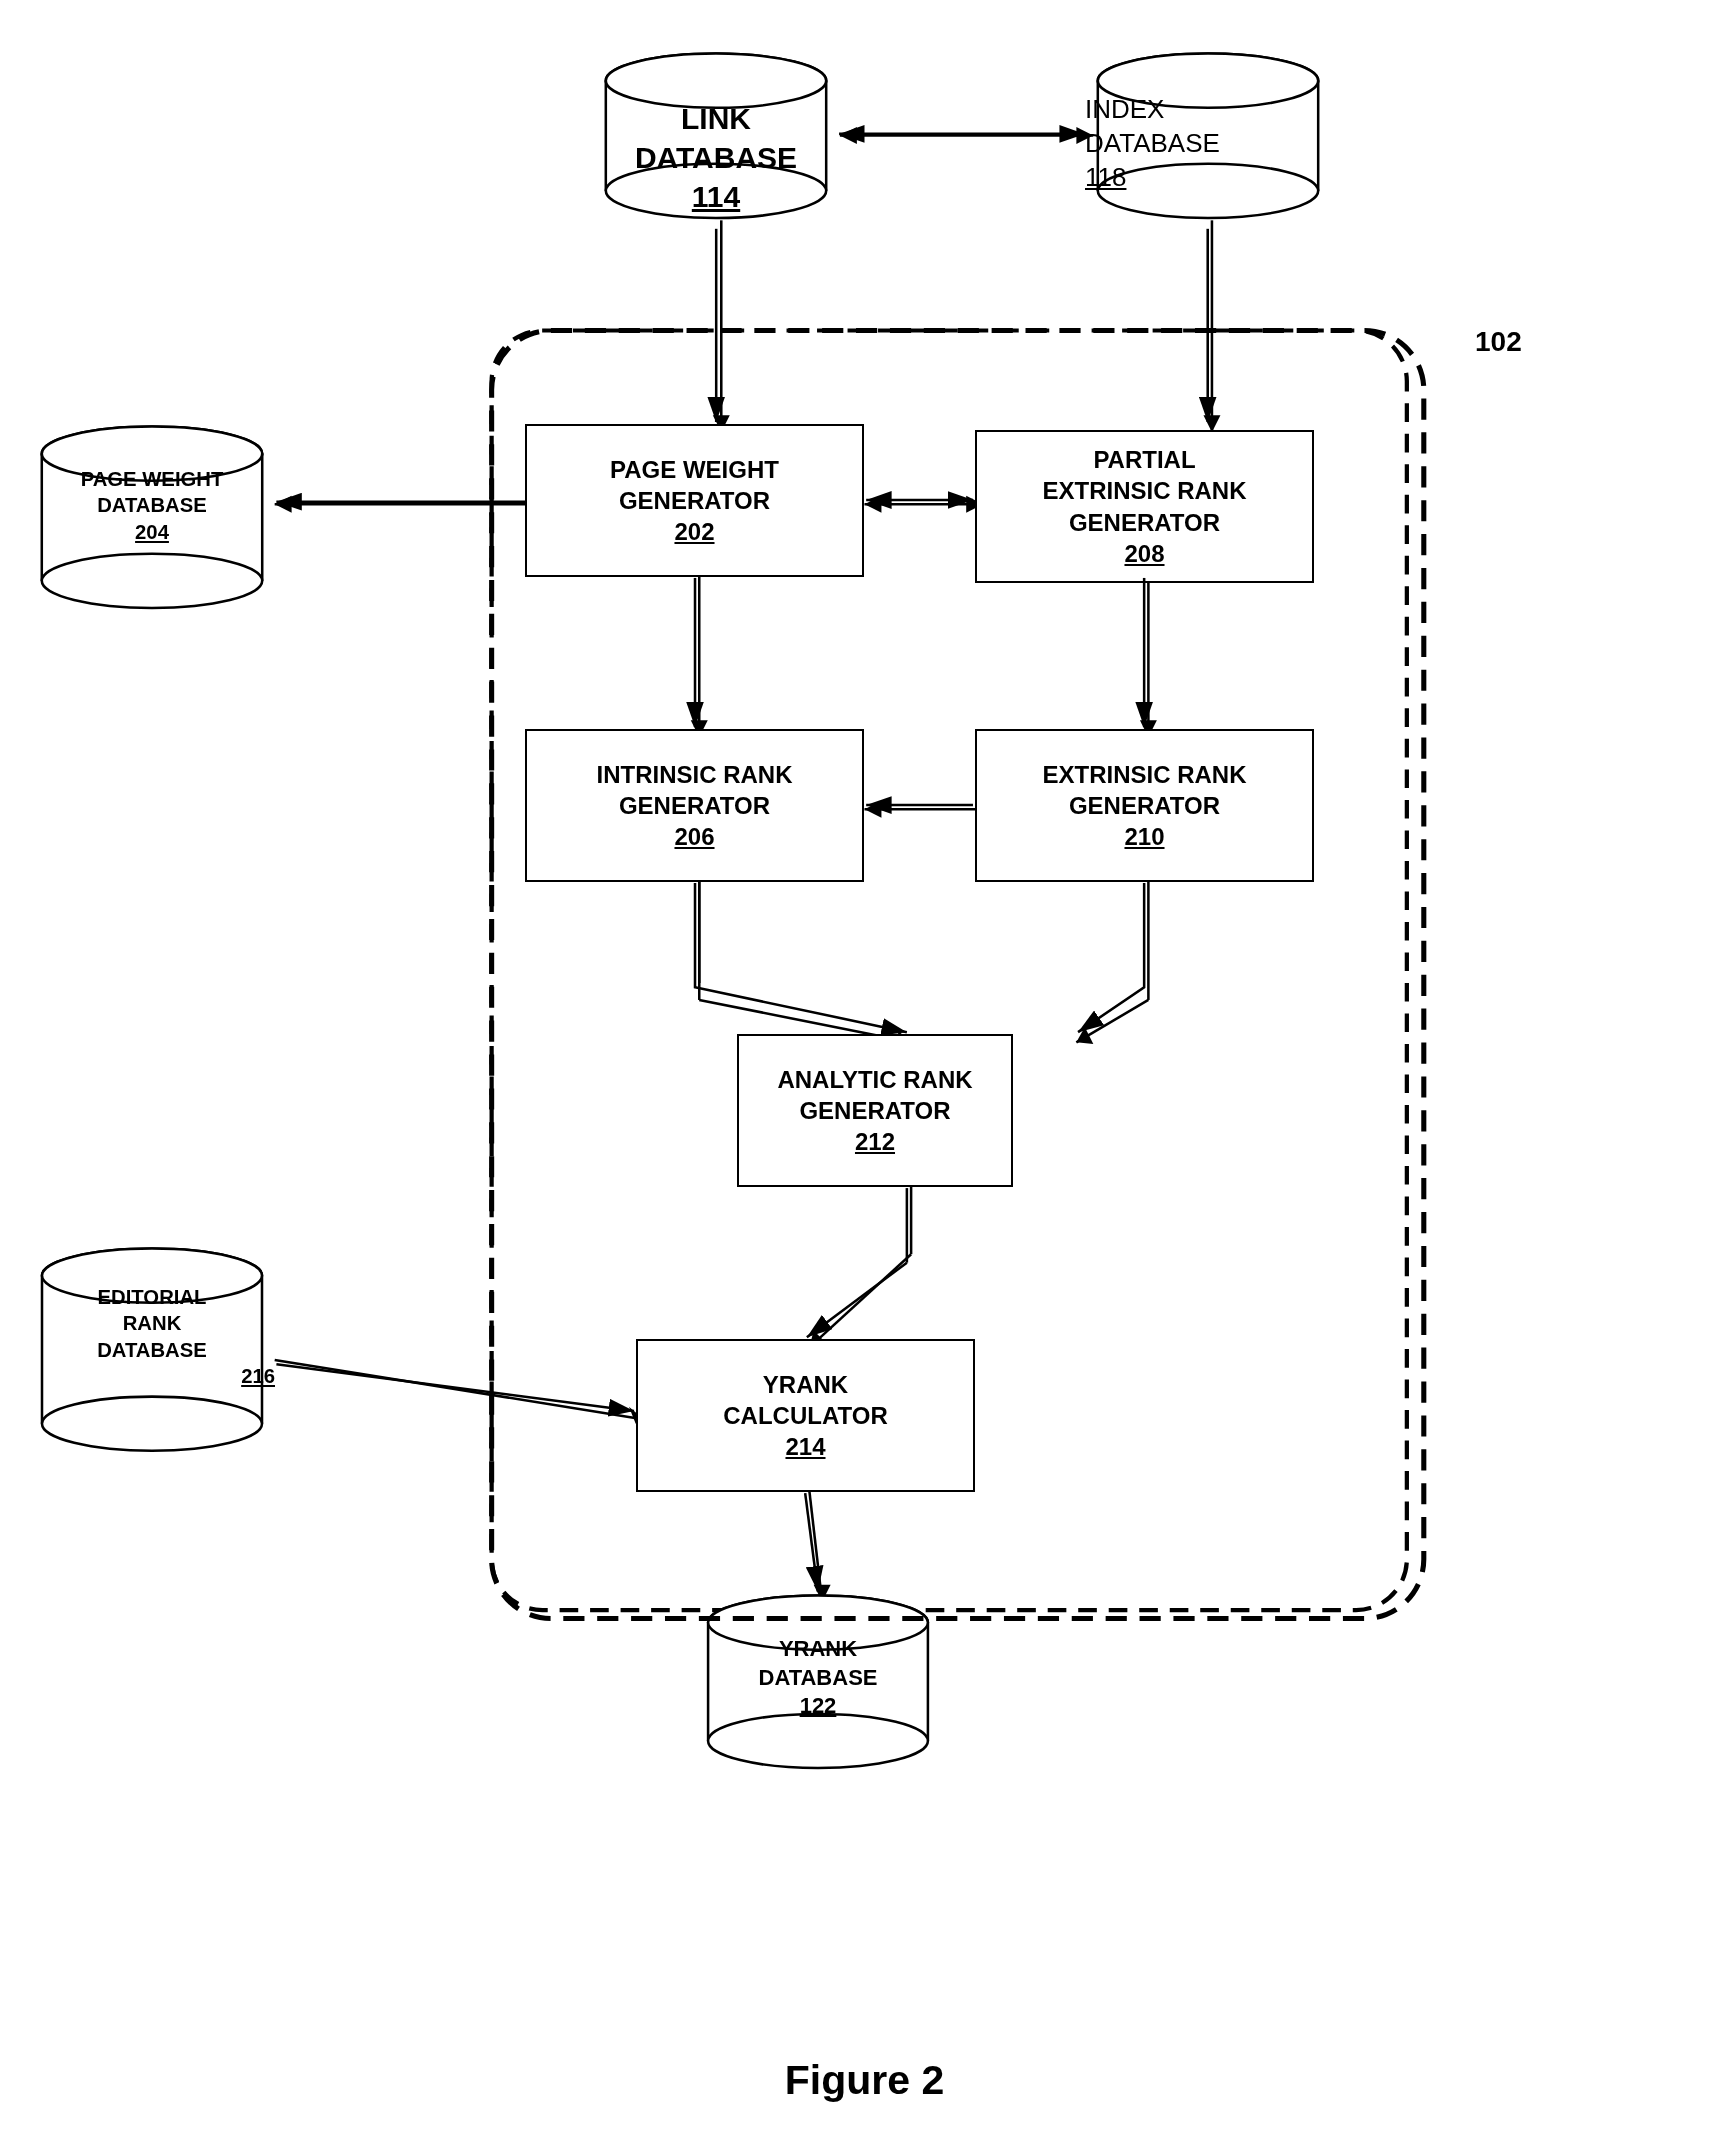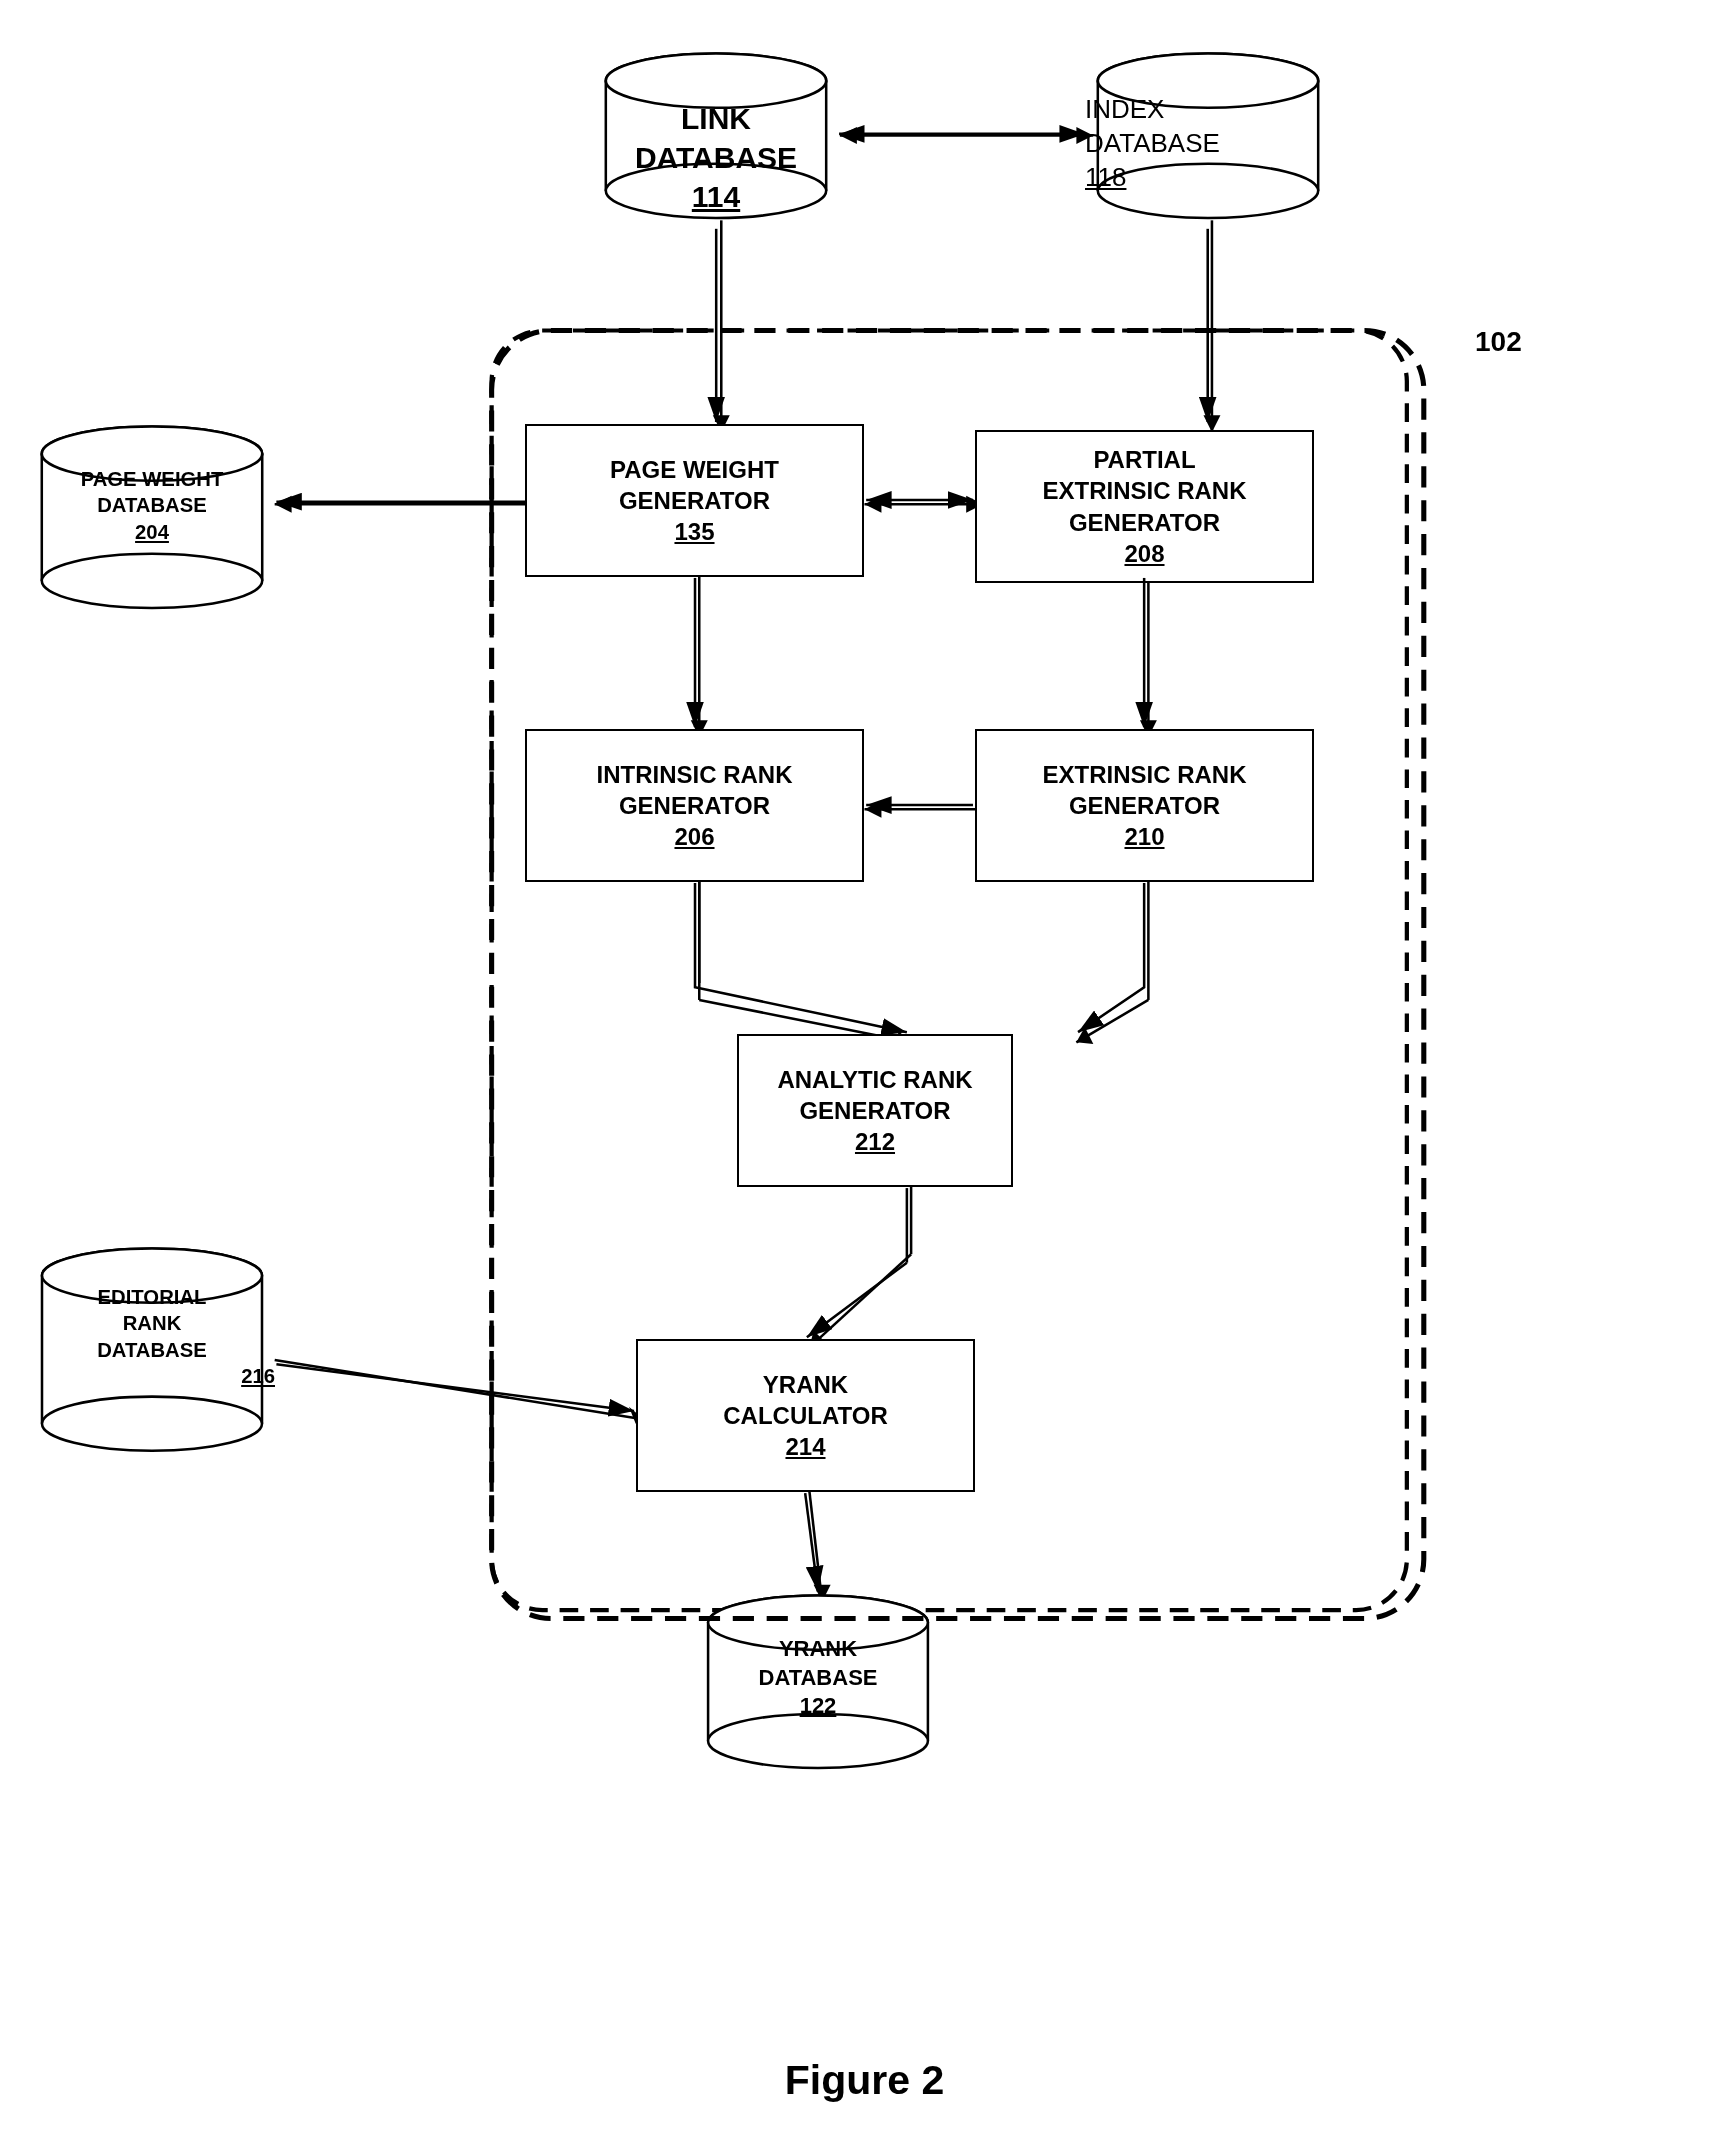--- a/index.html
+++ b/index.html
@@ -164,21 +164,21 @@
     </svg>
     <div style="position:absolute;top:42px;left:0;width:246px;text-align:center;font-size:20.3px;font-weight:bold;line-height:1.3;">
       <div>PAGE WEIGHT<br>DATABASE</div>
       <div style="text-decoration:underline;">204</div>
     </div>
   </div>
 
   <div class="rect-box" style="left:525px; top:424px; width:339px; height:153px;">
     <div class="box-label">
       <div>PAGE WEIGHT<br>GENERATOR</div>
-      <div style="text-decoration:underline;">135</div>
+      <div style="text-decoration:underline;">202</div>
     </div>
   </div>
 
   <div class="rect-box" style="left:975px; top:424px; width:339px; height:153px;margin-top:6px;">
     <div class="box-label">
       <div>PARTIAL<br>EXTRINSIC RANK<br>GENERATOR</div>
       <div style="text-decoration:underline;">208</div>
     </div>
   </div>
 

